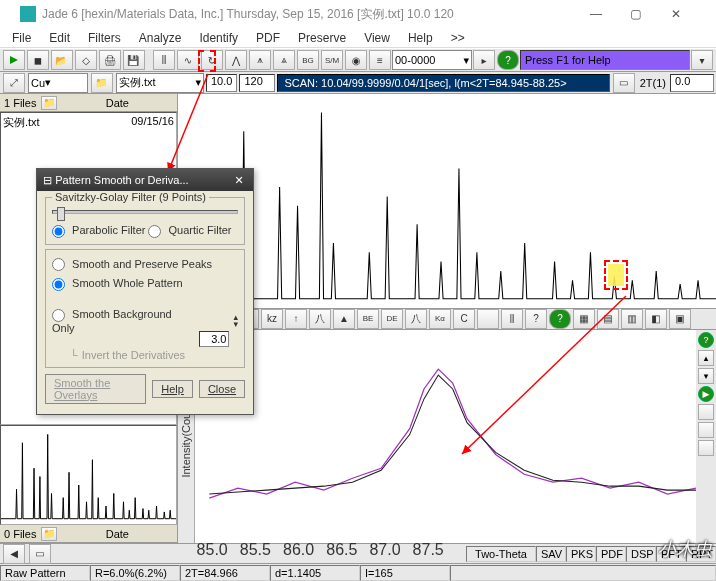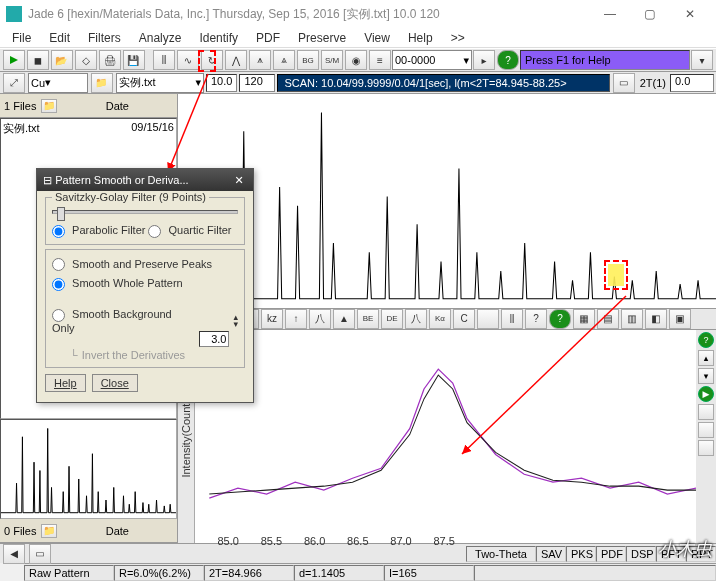--- a/index.html
+++ b/index.html
@@ -1,69 +1,69 @@
 <!DOCTYPE html>
 <html><head>
 <meta charset="utf-8">
 <style>
   * { box-sizing: border-box; margin: 0; padding: 0; font-family: "Segoe UI", Tahoma, sans-serif; }
   body { width: 716px; height: 581px; background: #f0f0f0; overflow: hidden; font-size: 11px; position: relative; }
-  .titlebar { height: 28px; background: #fff; display: flex; align-items: center; padding: 0 6px; color: #888; font-size: 12px; }
+  .titlebar { height: 28px; background: #fff; display: flex; align-items: center; padding: 0 20px; color: #888; font-size: 12px; }
   .titlebar .icon { width: 16px; height: 16px; background: #2aa; margin-right: 6px; }
   .titlebar .spacer { flex: 1; }
   .titlebar .winbtn { width: 40px; height: 28px; display: flex; align-items: center; justify-content: center; color: #555; cursor: default; }
   .menubar { height: 20px; background: #fff; display: flex; align-items: center; padding: 0 4px; gap: 2px; border-bottom: 1px solid #ddd; }
   .menubar .mitem { padding: 2px 8px; font-size: 12px; color: #333; }
   .toolbar { height: 24px; background: #e8e8e8; border-top: 1px solid #fff; border-bottom: 1px solid #999; display: flex; align-items: center; padding: 0 2px; }
   .tb { width: 22px; height: 20px; border: 1px solid #aaa; background: linear-gradient(#fcfcfc,#e4e4e4); margin: 0 1px; display: flex; align-items: center; justify-content: center; font-size: 10px; color: #333; }
   .tb.green svg path { fill: #090; }
   .combo { height: 20px; border: 1px solid #888; background: #fff; font-size: 11px; padding: 0 2px; display: flex; align-items: center; }
   .statusfield { height: 20px; border: 1px inset #888; background: #8b5cf6; font-size: 11px; padding: 0 4px; display: flex; align-items: center; flex: 1; }
   .row2 { height: 22px; background: #e8e8e8; border-bottom: 1px solid #999; display: flex; align-items: center; padding: 0 2px; gap: 2px; }
   .row2 .field { height: 18px; border: 1px inset #888; background: #fff; font-size: 11px; padding: 0 4px; min-width: 30px; }
   .scanbar { flex: 1; background: #003366; color: #fff; font-size: 11px; padding: 0 6px; height: 18px; display: flex; align-items: center; border: 1px inset #555; }
   .layout { display: flex; height: calc(100% - 28px - 20px - 24px - 22px - 20px - 18px); }
   .leftcol { width: 178px; display: flex; flex-direction: column; border-right: 1px solid #999; background: #ece9d8; }
-  .fileshdr { height: 24px; background: #e4e0d0; border-bottom: 1px solid #999; display: flex; align-items: center; font-size: 11px; padding: 0 4px; gap: 4px; }
+  .fileshdr { height: 18px; background: #e4e0d0; border-bottom: 1px solid #999; display: flex; align-items: center; font-size: 11px; padding: 0 4px; gap: 4px; }
   .filelist { flex: 1; background: #fff; border: 1px inset #aaa; margin: 0; overflow: hidden; padding: 2px; font-size: 11px; }
   .filelist .row { display: flex; }
   .filelist .row .c1 { flex: 1; }
   .thumb { height: 100px; background: #fff; border: 1px inset #aaa; position: relative; }
   .mainplot { flex: 1; background: #fff; position: relative; }
   .midtoolbar { height: 22px; background: #e8e8e8; border-top: 1px solid #999; border-bottom: 1px solid #999; display: flex; align-items: center; padding: 0 2px; }
   .lowerarea { display: flex; flex: 1; }
   .ylabel { width: 16px; display: flex; align-items: center; justify-content: center; background: #e8e8e8; }
   .ylabel span { transform: rotate(-90deg); white-space: nowrap; font-size: 11px; color: #333; }
   .lowerplot { flex: 1; background: #fff; position: relative; border-left:1px solid #aaa; }
   .rightbtns { width: 20px; background: #e8e8e8; display: flex; flex-direction: column; gap: 2px; padding: 2px; }
   .rightbtns .rb { width: 16px; height: 16px; border: 1px solid #aaa; background: linear-gradient(#fcfcfc,#e4e4e4); font-size: 9px; display:flex; align-items:center; justify-content:center; }
   .rb.green { background: #1a8f1a; color:#fff; border-color:#0a5; border-radius:8px; }
   .axisrow { height: 20px; background: #e8e8e8; display: flex; align-items: center; border-top: 1px solid #999; font-size: 11px; }
-  .statusbar { height: 18px; background: #e8e8e8; display: flex; align-items: center; border-top: 1px solid #999; font-size: 11px; margin-left: 24px; }
+  .statusbar { height: 18px; background: #e8e8e8; display: flex; align-items: center; border-top: 1px solid #999; font-size: 11px; }
   .statusbar .cell, .axisrow .cell { border: 1px inset #ccc; height: 16px; padding: 0 4px; display: flex; align-items: center; }
   
   .dialog { position: absolute; left: 36px; top: 168px; width: 218px; background: #ece9d8; border: 1px solid #555; box-shadow: 2px 2px 6px rgba(0,0,0,.3); z-index: 50; }
   .dialog .dtitle { height: 22px; background: linear-gradient(#555,#333); color: #fff; display: flex; align-items: center; padding: 0 6px; font-size: 11px; }
   .dialog .dtitle .spacer { flex: 1; }
   .dialog .dtitle .x { width: 16px; text-align: center; cursor: default; }
   .dialog .body { padding: 6px 8px 8px; font-size: 11px; color: #333; }
   .dialog .group { border: 1px solid #aaa; padding: 6px 6px 4px; margin-bottom: 4px; position: relative; }
   .dialog .group .legend { position: absolute; top: -7px; left: 6px; background: #ece9d8; padding: 0 3px; font-size: 11px; }
   .dialog input[type=radio] { margin-right: 4px; vertical-align: middle; }
   .dialog label { display: inline-block; margin: 2px 0; }
   .dialog .slider { width: 100%; height: 4px; background: #ccc; border: 1px inset #aaa; position: relative; margin: 6px 0 8px; }
   .dialog .slider .thumb { position: absolute; left: 4px; top: -4px; width: 8px; height: 14px; background: #ddd; border: 1px solid #666; }
   .dialog .row { display: flex; align-items: center; gap: 4px; margin: 2px 0; }
   .dialog .btn { border: 1px solid #888; background: #e8e4d8; padding: 2px 8px; font-size: 11px; }
   .dialog .disabled { color: #999; }
   .spin { width: 30px; height: 16px; border: 1px inset #888; background: #fff; font-size: 11px; text-align: right; padding: 0 2px; margin-top: 36px; }
   .redbox { position: absolute; border: 2px dashed red; pointer-events:none; }
   .highlight { position: absolute; background: #ffef5a; opacity: .9; }
   svg.spectrum { position: absolute; inset: 0; }
-  .tick { position: absolute; bottom: 16px; font-size: 11px; color: #333; transform: translateX(-50%); margin-left: 16px; }
+  .tick { position: absolute; bottom: 4px; font-size: 16px; color: #333; transform: translateX(-50%); }
   .wm { position:absolute; right:4px; bottom:20px; font-size:18px; color:#fff; text-shadow:0 0 3px #000,0 0 3px #000; font-style:italic; pointer-events:none; opacity:.85; font-family: "KaiTi", serif; }
 </style>
 </head>
 <body>
 
 <div class="titlebar">
   <div class="icon"></div>
   <div>Jade 6  [hexin/Materials Data, Inc.]  Thursday, Sep 15, 2016  [实例.txt]  10.0     120</div>
   <div class="spacer"></div>
   <div class="winbtn">—</div>
@@ -272,20 +272,21 @@
           <label><input type="radio" style=""> <span>Smooth Background Only</span></label>
         <input class="spin" value="3.0" style="">
         <span style="font-size:9px;line-height:7px">▴<br>▾</span>
       </div>
       <div class="row disabled" style="padding-left:18px">
           <span>└</span> 
           <span>Invert the Derivatives</span>
         </div>
     </div>
     <div class="row" style="justify-content:flex-start;gap:6px;margin-top:6px">
+      <div class="btn disabled" style="text-decoration:underline">Smooth the Overlays</div>
       <div class="btn" style="text-decoration:underline">Help</div>
       <div class="btn" style="text-decoration:underline">Close</div>
     </div>
   </div>
 </div>
 
 <div class="redbox" style="left:198px;top:50px;width:18px;height:22px"></div>
 <svg style="position:absolute;left:0;top:0;width:716px;height:581px;pointer-events:none">
   <defs>
       <marker id="ah" markerWidth="8" markerHeight="8" refX="6" refY="3" orient="auto">

